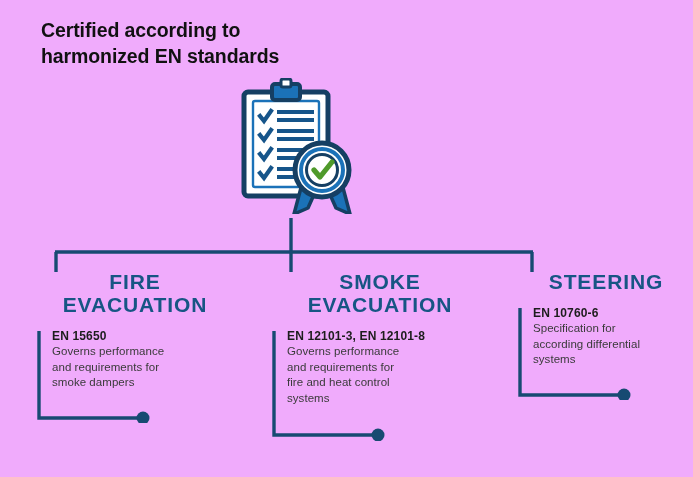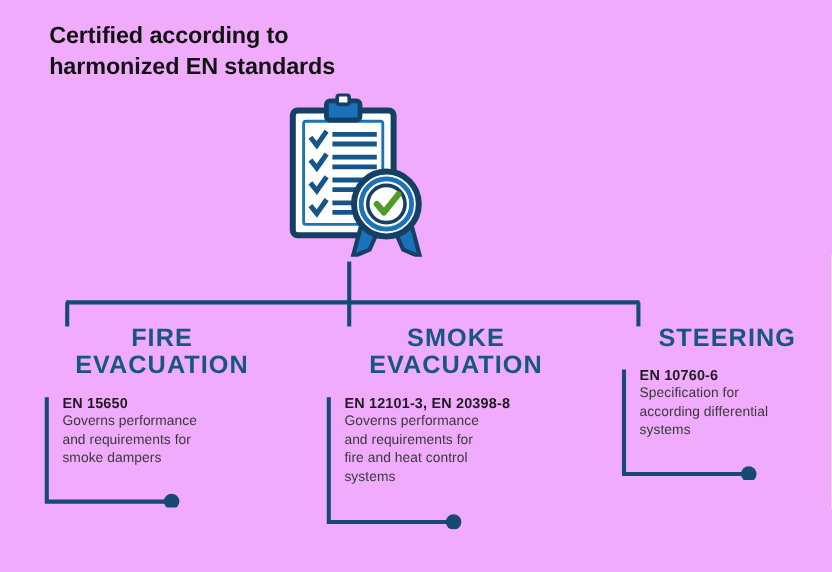--- a/index.html
+++ b/index.html
@@ -194,21 +194,21 @@
       <span class="hline">SMOKE</span>
       <span class="hline">EVACUATION</span>
     </div>
     <div class="body-block">
       <div class="bracket">
         <svg width="130" height="112" viewBox="0 0 130 112" xmlns="http://www.w3.org/2000/svg">
           <polyline points="4,2 4,106 103,106" fill="none" stroke="#174a72" stroke-width="3.4"></polyline>
           <circle cx="108" cy="106" r="6.5" fill="#174a72"></circle>
         </svg>
       </div>
-      <div class="code">EN 12101-3, EN 20398-8</div>
+      <div class="code">EN 12101-3, EN 12101-8</div>
       <div class="desc">
         <span>Governs performance</span><br>
         <span>and requirements for</span><br>
         <span>fire and heat control</span><br>
         <span>systems</span>
       </div>
     </div>
   </div>
 
   <div class="column" id="col-steering">

